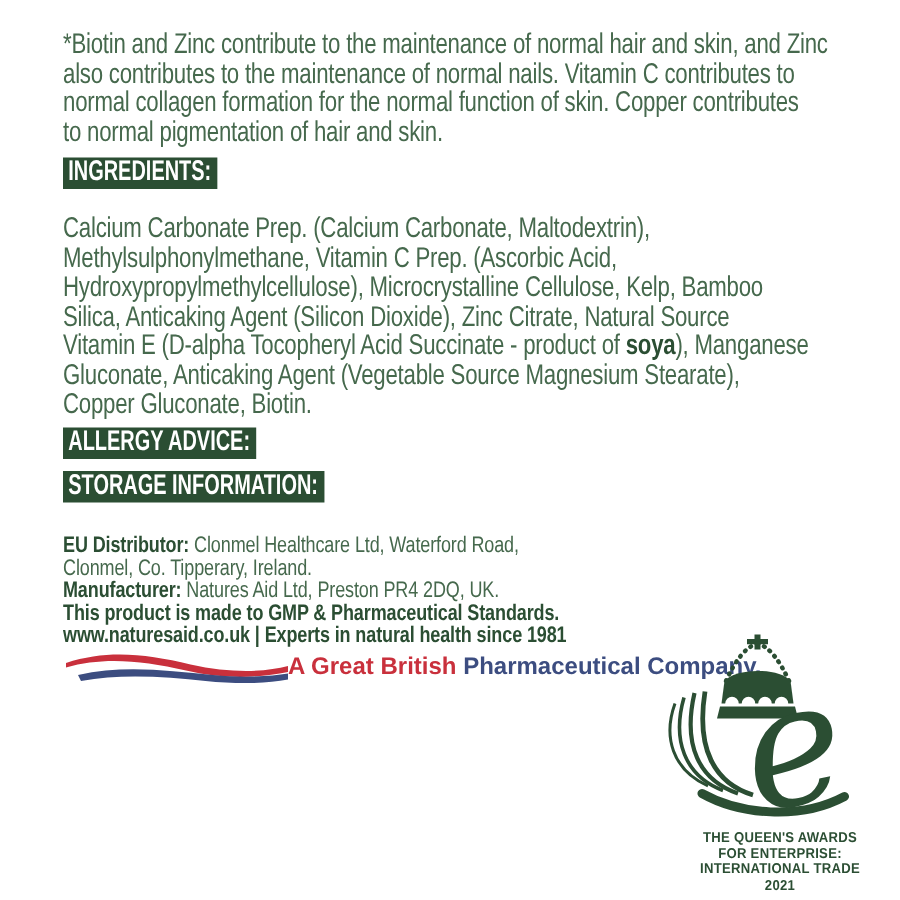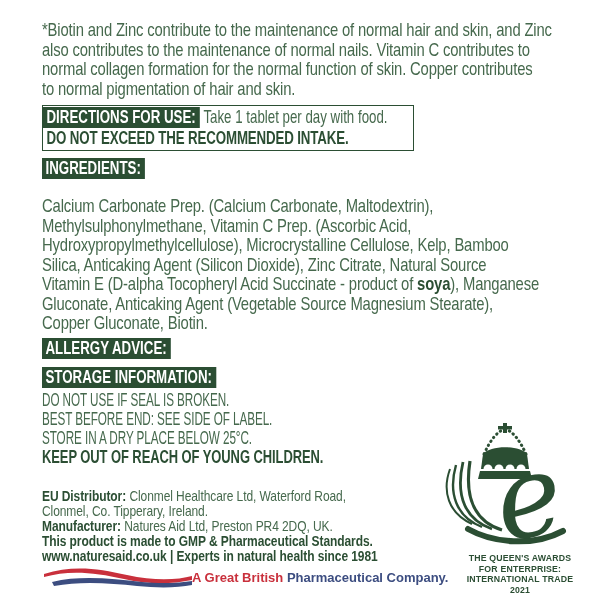--- a/index.html
+++ b/index.html
@@ -45,21 +45,21 @@
 
   .sto-line{font-size:18px;line-height:19px;color:var(--green);letter-spacing:-0.1px;}
   .sto-bold{font-weight:700;color:var(--dgreen);}
 
   .foot{margin-top:21px;}
   .foot-line{font-size:15px;line-height:15px;color:var(--green);letter-spacing:-0.1px;}
   .foot-bold{font-weight:700;color:var(--dgreen);}
 
   .brand{margin-top:2px;height:26px;}
   .brand svg{vertical-align:middle;}
-  .brand-txt{font-size:13px;font-weight:700;vertical-align:middle;}
+  .brand-txt{font-size:16px;font-weight:700;vertical-align:middle;}
   .brand-red{color:var(--red);}
   .brand-navy{color:var(--navy);}
 
   .award{
     position:absolute;left:438px;top:421px;width:164px;text-align:center;color:var(--dgreen);
   }
   .award-lines{margin-top:2px;}
   .award-line{
     font-size:9.5px;font-weight:700;line-height:10.5px;letter-spacing:0.2px;
     transform:scaleX(0.92);transform-origin:50% 50%;white-space:nowrap;
@@ -70,26 +70,20 @@
 
 <div class="label">
 
   <div>
     <div class="line body-txt sx78">*Biotin and Zinc contribute to the maintenance of normal hair and skin, and Zinc</div>
     <div class="line body-txt sx78">also contributes to the maintenance of normal nails. Vitamin C contributes to</div>
     <div class="line body-txt sx78">normal collagen formation for the normal function of skin. Copper contributes</div>
     <div class="line body-txt sx78">to normal pigmentation of hair and skin.</div>
   </div>
 
-  <div class="dirbox">
-    <div class="line dir-row1 sx70">
-      <span class="chip">DIRECTIONS FOR USE:</span><span> Take 1 tablet per day with food.</span>
-    </div>
-    <div class="line dir-row2 sx70">DO NOT EXCEED THE RECOMMENDED INTAKE.</div>
-  </div>
 
   <div class="line chiprow sx70 mt7">
     <span class="chip">INGREDIENTS:</span>
   </div>
   <div class="mt2">
     <div class="line body-txt sx78">Calcium Carbonate Prep. (Calcium Carbonate, Maltodextrin),</div>
     <div class="line body-txt sx78">Methylsulphonylmethane, Vitamin C Prep. (Ascorbic Acid,</div>
     <div class="line body-txt sx78">Hydroxypropylmethylcellulose), Microcrystalline Cellulose, Kelp, Bamboo</div>
     <div class="line body-txt sx78">Silica, Anticaking Agent (Silicon Dioxide), Zinc Citrate, Natural Source</div>
     <div class="line body-txt sx78">
@@ -98,26 +92,20 @@
     <div class="line body-txt sx78">Gluconate, Anticaking Agent (Vegetable Source Magnesium Stearate),</div>
     <div class="line body-txt sx78">Copper Gluconate, Biotin.</div>
   </div>
 
   <div class="line chiprow sx70 mt5">
     <span class="chip">ALLERGY ADVICE:</span>
   </div>
 
   <div class="line chiprow sx70 mt8">
     <span class="chip">STORAGE INFORMATION:</span>
-  </div>
-  <div class="mt3">
-    <div class="line sto-line sx65">DO NOT USE IF SEAL IS BROKEN.</div>
-    <div class="line sto-line sx65">BEST BEFORE END: SEE SIDE OF LABEL.</div>
-    <div class="line sto-line sx65">STORE IN A DRY PLACE BELOW 25°C.</div>
-    <div class="line sto-line sto-bold sx72">KEEP OUT OF REACH OF YOUNG CHILDREN.</div>
   </div>
 
   <div class="foot">
     <div class="line foot-line sx80">
       <span class="foot-bold">EU Distributor:</span><span> Clonmel Healthcare Ltd, Waterford Road,</span>
     </div>
     <div class="line foot-line sx80">Clonmel, Co. Tipperary, Ireland.</div>
     <div class="line foot-line sx80">
       <span class="foot-bold">Manufacturer:</span><span> Natures Aid Ltd, Preston PR4 2DQ, UK.</span>
     </div>

